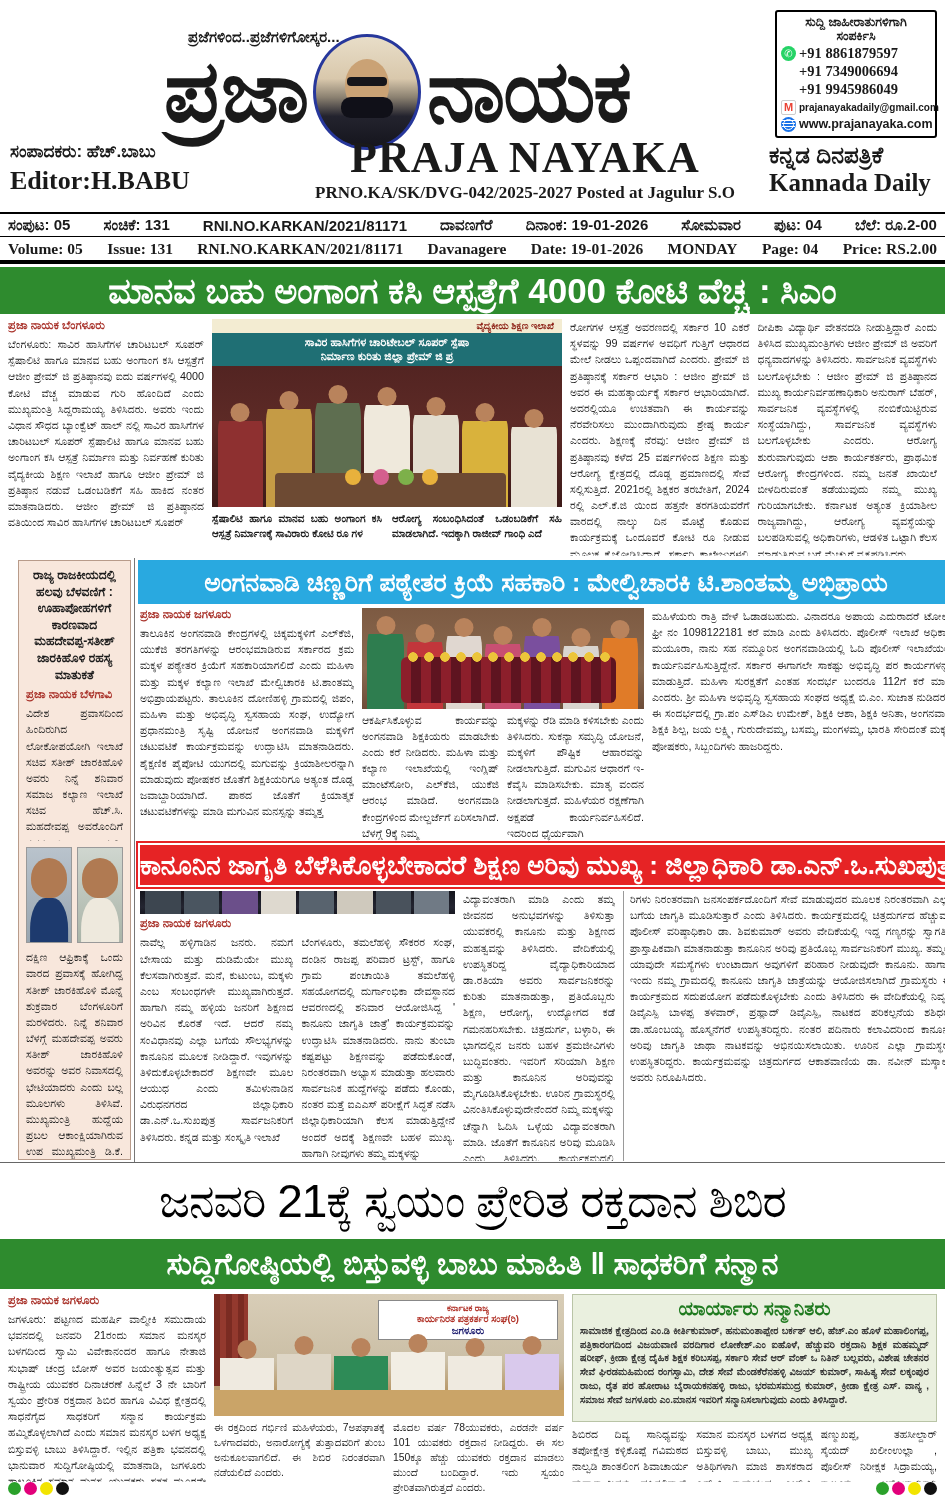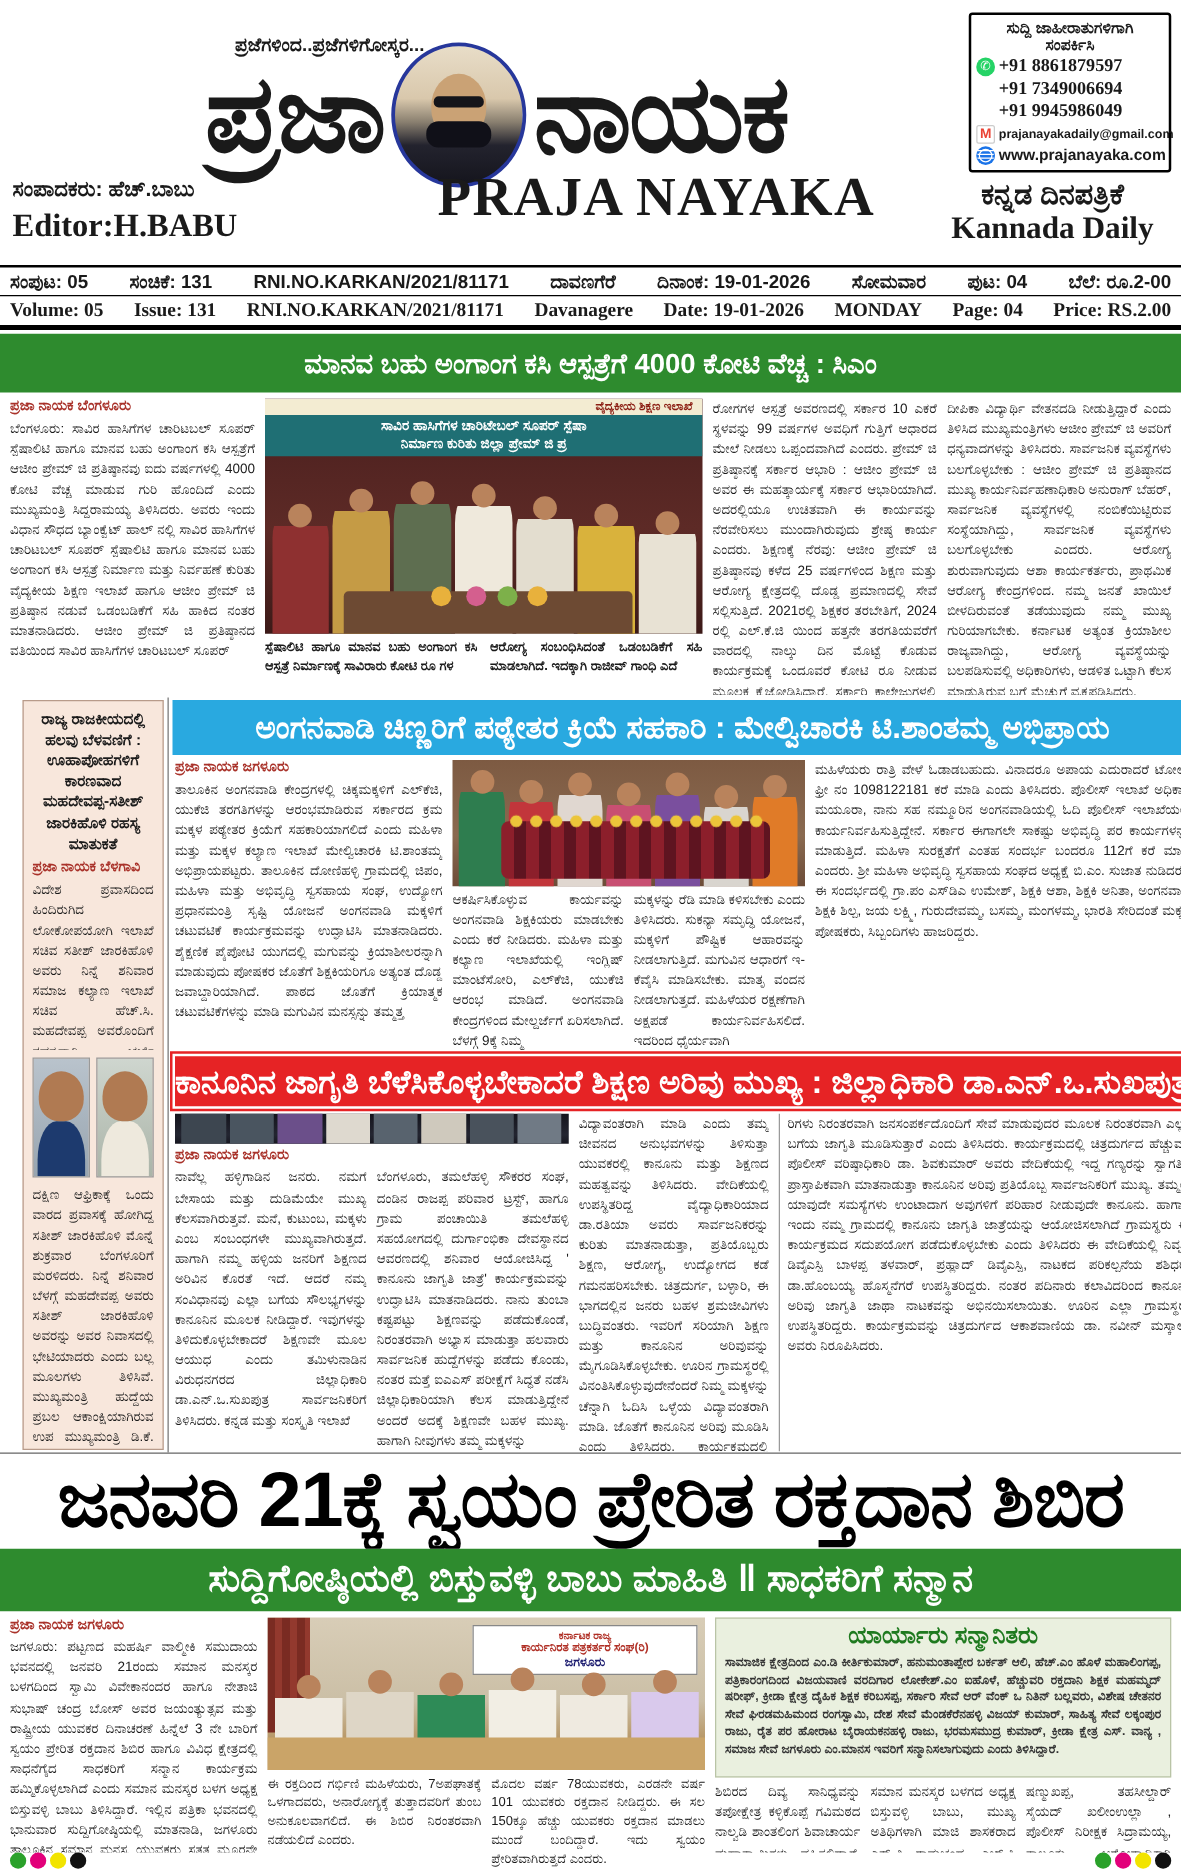--- a/index.html
+++ b/index.html
@@ -29,36 +29,36 @@
   .phone{font-family:"Liberation Serif",serif;font-weight:700;font-size:14.5px;}
   .icon{width:15px;height:15px;border-radius:50%;flex:0 0 auto;display:inline-block;position:relative;}
   .wa{background:#25D366;color:#fff;font-size:10px;line-height:15px;text-align:center;}
   .gm{background:#fff;border:1px solid #ccc;border-radius:2px;color:#ea4335;font-weight:700;font-size:11px;line-height:13px;text-align:center;}
   .gl{background:#1a73e8;}
   .gl::before{content:"";position:absolute;inset:2px;border:1px solid #fff;border-radius:50%;}
   .gl::after{content:"";position:absolute;left:1px;right:1px;top:6.5px;height:1px;background:#fff;box-shadow:0 -3px 0 #fff,0 3px 0 #fff;}
   .mail-row{display:flex;align-items:center;gap:3px;margin-top:2px;}
   .email{font-size:10px;font-weight:700;}
   .website{font-size:12.5px;font-weight:700;}
-  .daily-block{position:absolute;right:18px;top:142px;width:170px;text-align:center;}
+  .daily-block{position:absolute;right:6px;top:142px;width:170px;text-align:left;}
   .daily-kn{font-size:23px;font-weight:700;}
   .daily-en{font-size:25px;font-weight:700;font-family:"Liberation Serif",serif;}
 
   
   .info-row{display:flex;justify-content:space-between;align-items:center;padding:0 8px;font-weight:700;}
   .info-kn{height:25px;border-top:2px solid #000;border-bottom:1px solid #000;font-size:15px;}
   .info-en{height:27px;border-bottom:4px solid #000;font-size:15.5px;font-family:"Liberation Serif",serif;}
 
   
   .bar{color:#fff;text-align:center;font-weight:700;overflow:hidden;white-space:nowrap;}
-  .bar-green1{background:var(--green-bar);height:47px;line-height:47px;font-size:22px;margin-top:3px;}
+  .bar-green1{background:var(--green-bar);height:47px;line-height:47px;font-size:35px;margin-top:3px;}
   .bar-blue{background:var(--blue-bar);height:44px;line-height:44px;font-size:25px;margin:2px 0;}
   .bar-red{background:var(--red-bar);height:44px;line-height:40px;font-size:26px;margin:2px 0;border:2px solid #fff;box-shadow:0 0 0 2px var(--red-bar);}
   .bar-green2{background:var(--green-bar);height:50px;line-height:50px;font-size:30px;}
-  .huge-headline{height:76px;line-height:76px;text-align:center;font-weight:700;font-size:62px;letter-spacing:-1px;color:#000;white-space:nowrap;overflow:hidden;}
+  .huge-headline{height:76px;line-height:76px;text-align:center;font-weight:400;font-size:46px;letter-spacing:-1px;color:#000;white-space:nowrap;overflow:hidden;}
 
   
   .dateline{color:var(--dateline);font-weight:700;font-size:11.5px;margin-bottom:4px;}
   .body{font-size:10.8px;line-height:1.5;text-align:justify;overflow:hidden;}
   .caption{font-size:10.4px;line-height:1.45;font-weight:700;text-align:justify;overflow:hidden;}
 
   
   .a1{display:flex;gap:8px;padding:5px 8px 2px;height:244px;}
   .a1-c1{width:196px;overflow:hidden;}
   .a1-photo-col{width:350px;display:flex;flex-direction:column;}
@@ -137,20 +137,21 @@
 <div class="page">
 
   <div class="masthead">
     <div class="tagline">ಪ್ರಜೆಗಳಿಂದ..ಪ್ರಜೆಗಳಿಗೋಸ್ಕರ...</div>
     <div class="title-row">
       <span class="title-kn">ಪ್ರಜಾ</span>
       <span class="portrait"></span>
       <span class="title-kn">ನಾಯಕ</span>
     </div>
     <div class="title-en">PRAJA NAYAKA</div>
+    <div class="prno">PRNO.KA/SK/DVG-042/2025-2027 Posted at Jagulur S.O</div>
     <div class="editor-block">
       <div class="editor-kn">ಸಂಪಾದಕರು: ಹೆಚ್.ಬಾಬು</div>
       <div class="editor-en">Editor:H.BABU</div>
     </div>
     <div class="contact-box">
       <div class="contact-title">ಸುದ್ದಿ ಜಾಹೀರಾತುಗಳಿಗಾಗಿ</div>
       <div class="contact-title">ಸಂಪರ್ಕಿಸಿ</div>
       <div class="phone-row">
           <span class="icon wa">✆</span>
           <span class="phone">+91 8861879597</span>

